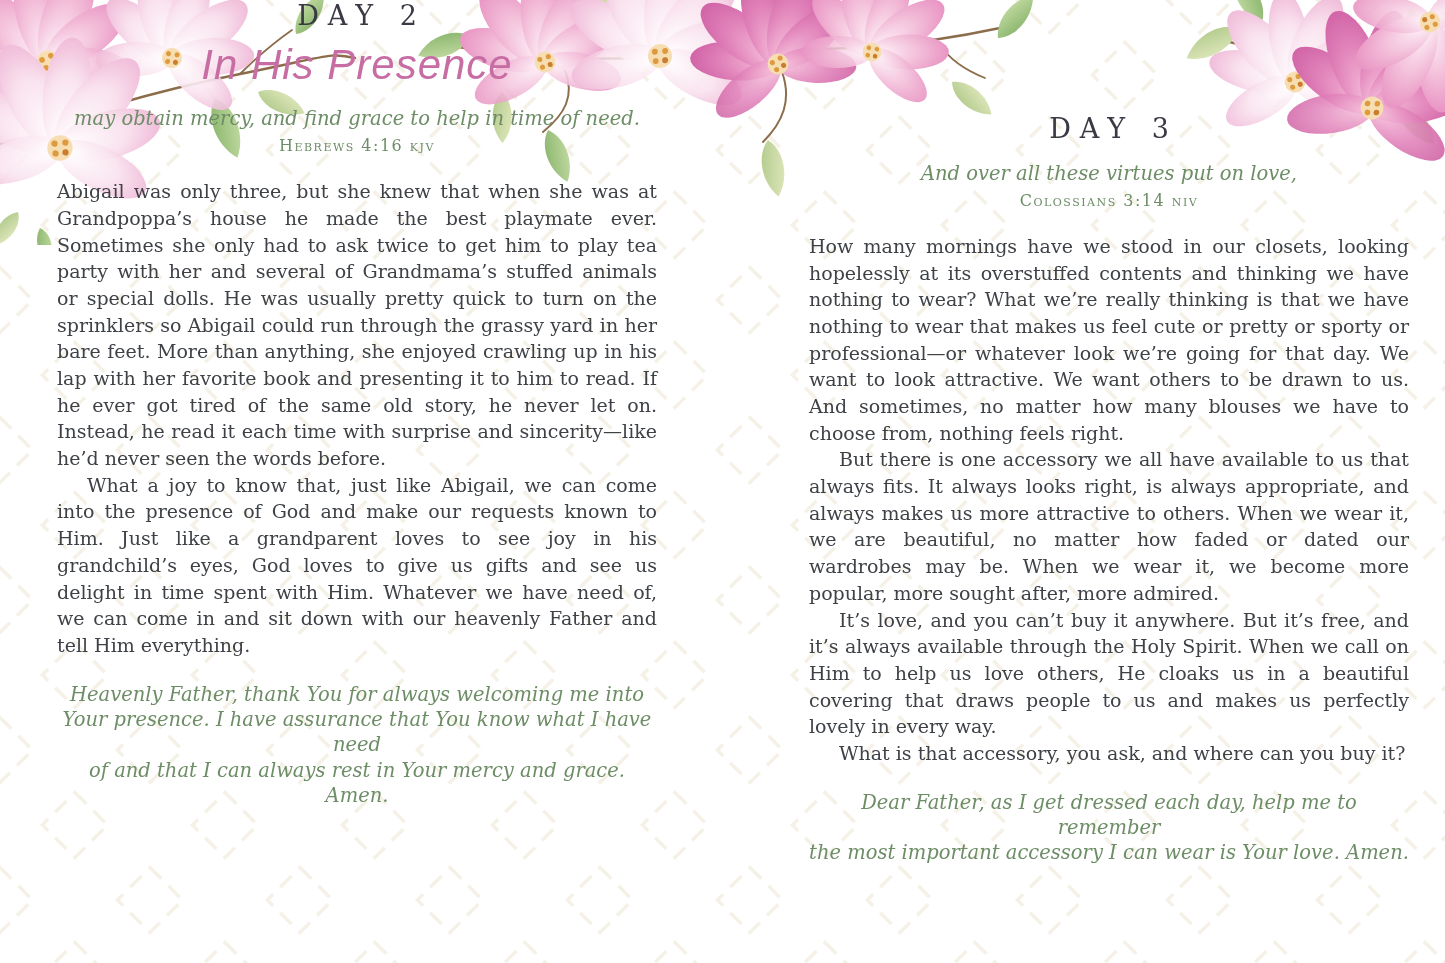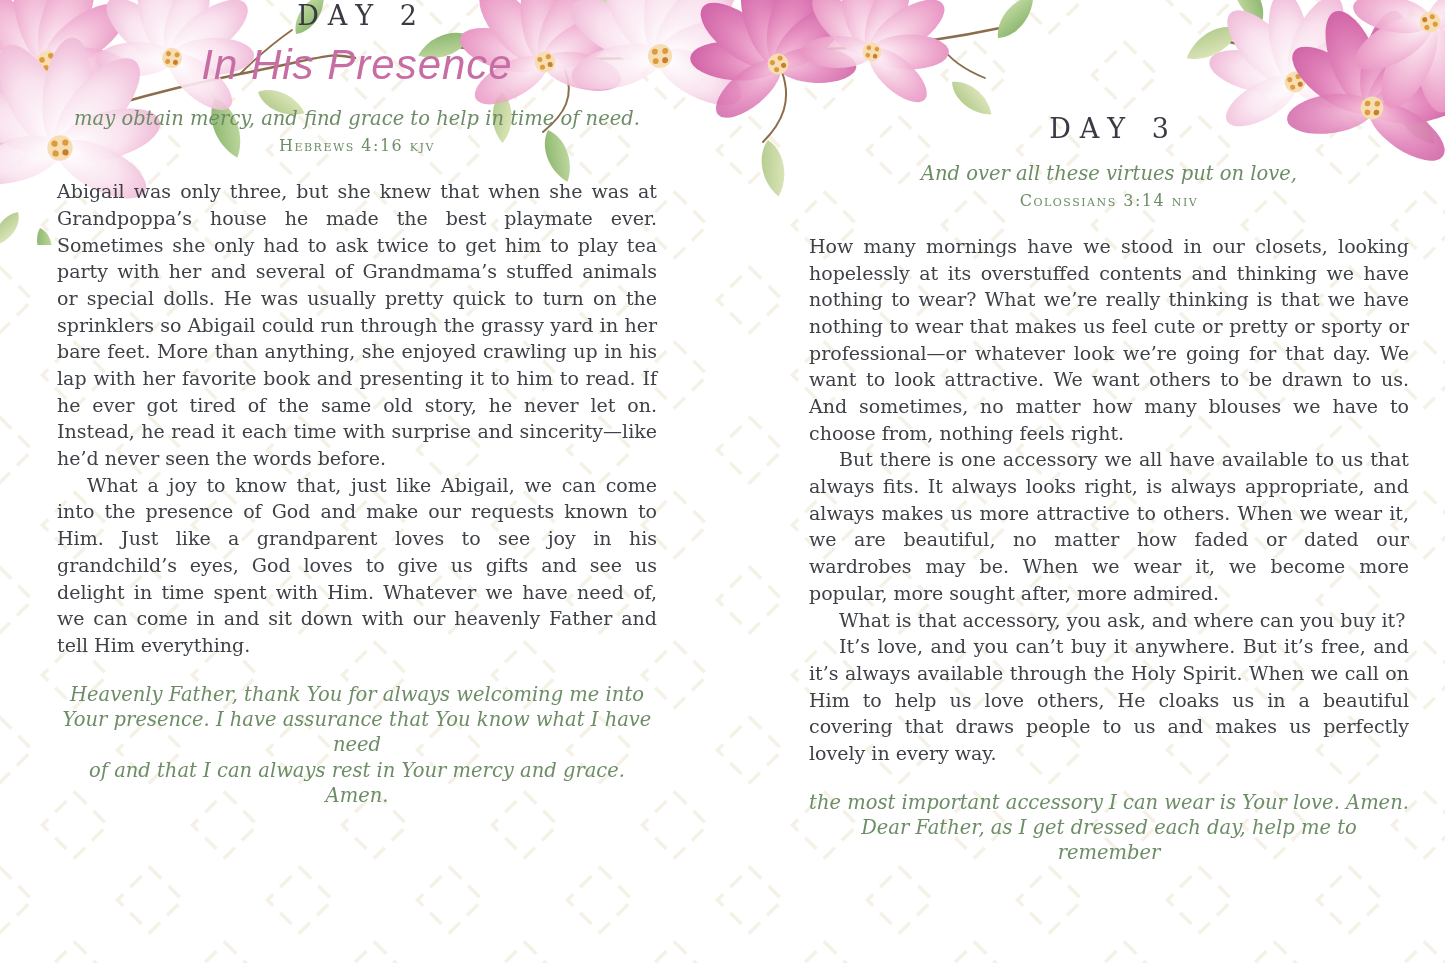--- a/index.html
+++ b/index.html
@@ -205,20 +205,20 @@
 
 <section class="col col-right">
   <h2 class="day">DAY 3</h2>
   <div class="verse">
     <div>And over all these virtues put on love,</div>
   </div>
   <div class="ref">Colossians 3:14 niv</div>
   <div class="bodytext">
     <p>How many mornings have we stood in our closets, looking hopelessly at its overstuffed contents and thinking we have nothing to wear? What we’re really thinking is that we have nothing to wear that makes us feel cute or pretty or sporty or professional—or whatever look we’re going for that day. We want to look attractive. We want others to be drawn to us. And sometimes, no matter how many blouses we have to choose from, nothing feels right.</p>
     <p class="indent">But there is one accessory we all have available to us that always fits. It always looks right, is always appropriate, and always makes us more attractive to others. When we wear it, we are beautiful, no matter how faded or dated our wardrobes may be. When we wear it, we become more popular, more sought after, more admired.</p>
+    <p class="indent">It’s love, and you can’t buy it anywhere. But it’s free, and it’s always available through the Holy Spirit. When we call on Him to help us love others, He cloaks us in a beautiful covering that draws people to us and makes us perfectly lovely in every way.</p>
     <p class="indent">What is that accessory, you ask, and where can you buy it?</p>
-    <p class="indent">It’s love, and you can’t buy it anywhere. But it’s free, and it’s always available through the Holy Spirit. When we call on Him to help us love others, He cloaks us in a beautiful covering that draws people to us and makes us perfectly lovely in every way.</p>
   </div>
   <div class="prayer">
+    <div>Dear Father, as I get dressed each day, help me to remember</div>
     <div>the most important accessory I can wear is Your love. Amen.</div>
-    <div>Dear Father, as I get dressed each day, help me to remember</div>
   </div>
 </section>
 
 </body></html>

